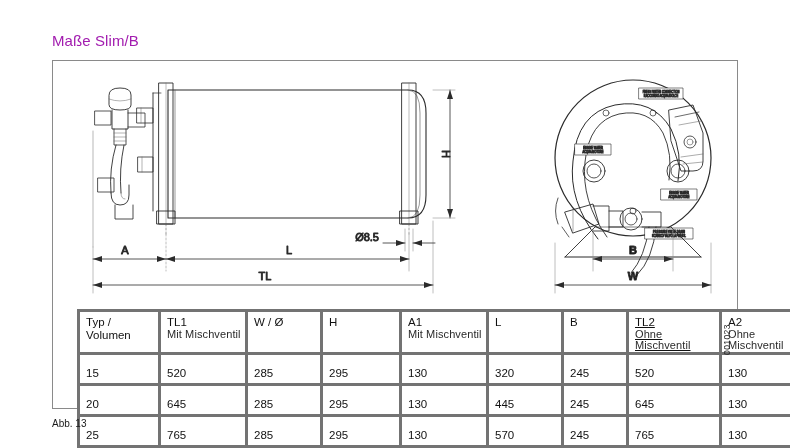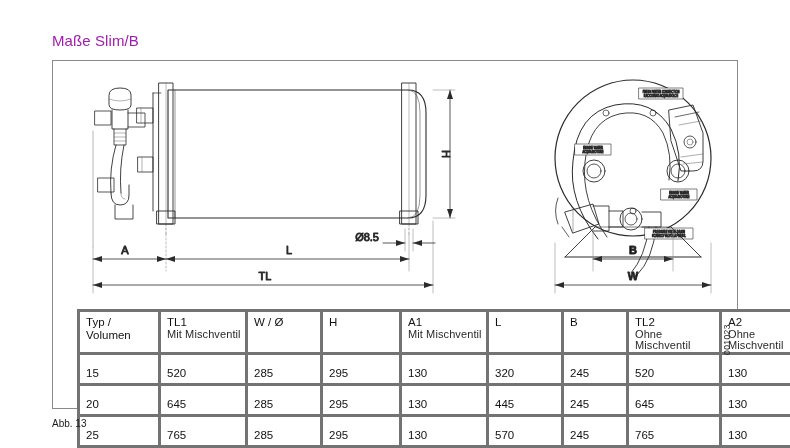--- a/index.html
+++ b/index.html
@@ -96,21 +96,21 @@
   }
 
   
   .c0 { width: 72px; }
   .c1 { width: 78px; }
   .c2 { width: 66px; }
   .c3 { width: 70px; }
   .c4 { width: 78px; }
   .c5 { width: 66px; }
   .c6 { width: 56px; }
-  .c7 { width: 84px; }
+  .c7 { width: 84px; text-decoration: underline; }
   .c8 { width: 68px; }
 
   
   .ref-code {
     position: absolute;
     left: 722px;
     top: 355px;
     font-size: 8.5px;
     color: #2a2a2a;
     transform: rotate(-90deg);

